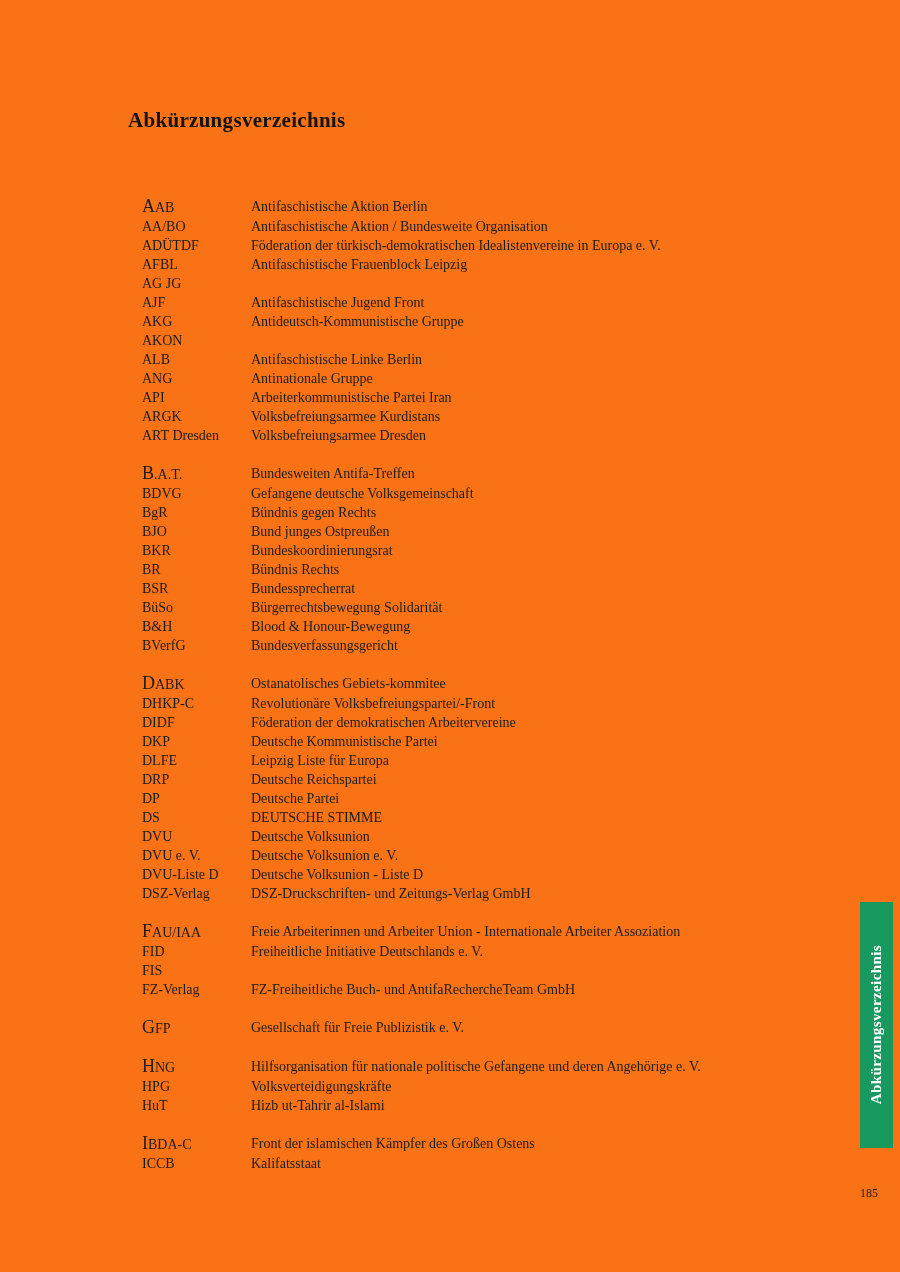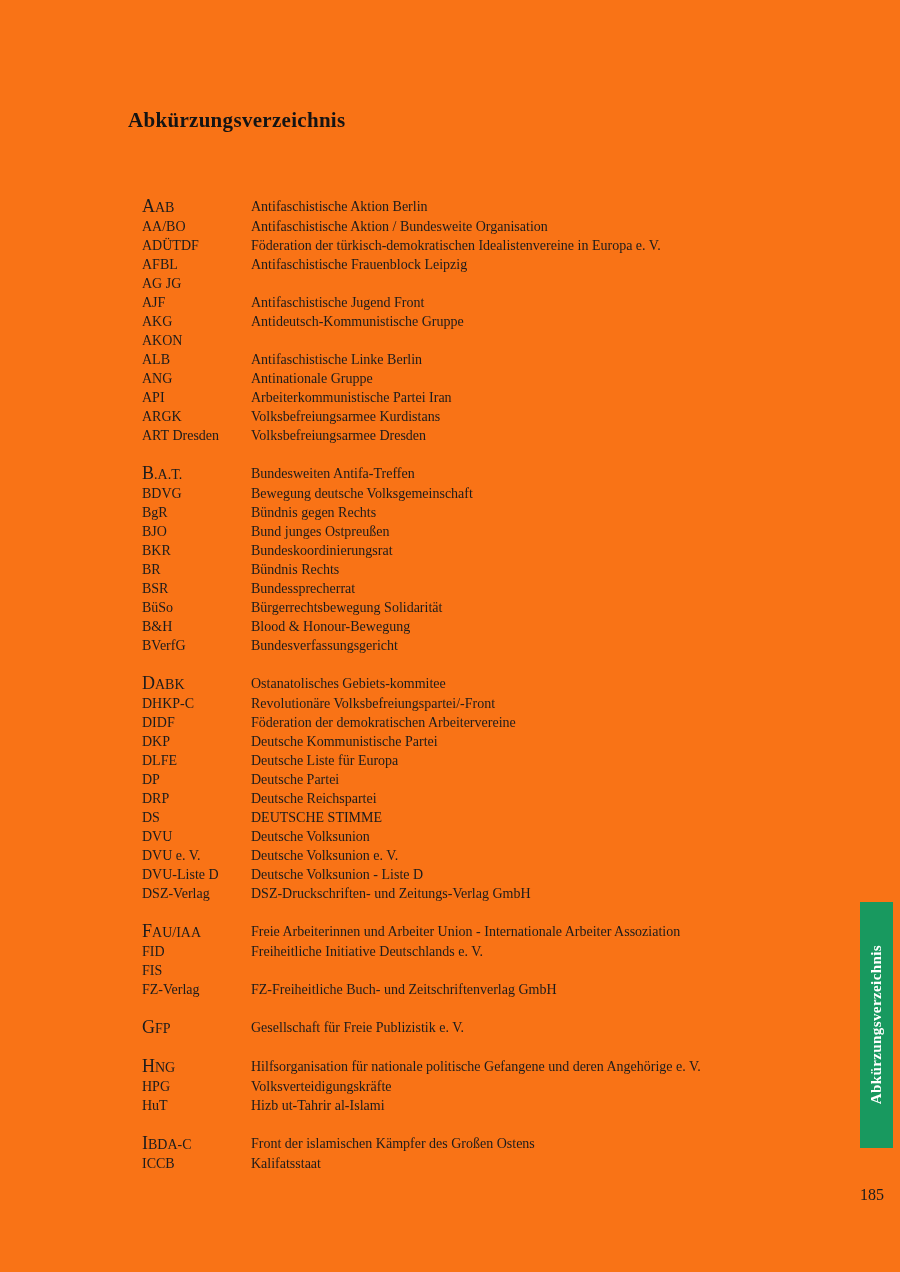--- a/index.html
+++ b/index.html
@@ -70,21 +70,21 @@
     color: #ffffff;
     font-size: 15px;
     font-weight: bold;
     letter-spacing: 0.4px;
     font-family: "Liberation Serif", serif;
   }
   .page-number {
     position: absolute;
     left: 860px;
     top: 1186px;
-    font-size: 16px;
+    font-size: 12px;
     color: #1c1c1c;
   }
 </style>
 </head>
 <body>
 
 <div class="page">
   <h1 class="title">Abkürzungsverzeichnis</h1>
 
   <div class="abbr-list">
@@ -140,21 +140,21 @@
           <span class="def">Volksbefreiungsarmee Dresden</span>
         </div>
       </div>
       <div class="section">
         <div class="row">
           <span class="abbr"><span class="initial">B</span>.A.T.</span>
           <span class="def">Bundesweiten Antifa-Treffen</span>
         </div>
         <div class="row">
           <span class="abbr">BDVG</span>
-          <span class="def">Bewegung deutsche Volksgemeinschaft</span>
+          <span class="def">Gefangene deutsche Volksgemeinschaft</span>
         </div>
         <div class="row">
           <span class="abbr">BgR</span>
           <span class="def">Bündnis gegen Rechts</span>
         </div>
         <div class="row">
           <span class="abbr">BJO</span>
           <span class="def">Bund junges Ostpreußen</span>
         </div>
         <div class="row">
@@ -194,31 +194,31 @@
         <div class="row">
           <span class="abbr">DIDF</span>
           <span class="def">Föderation der demokratischen Arbeitervereine</span>
         </div>
         <div class="row">
           <span class="abbr">DKP</span>
           <span class="def">Deutsche Kommunistische Partei</span>
         </div>
         <div class="row">
           <span class="abbr">DLFE</span>
-          <span class="def">Deutsche Liste für Europa</span>
+          <span class="def">Leipzig Liste für Europa</span>
+        </div>
+        <div class="row">
+          <span class="abbr">DRP</span>
+          <span class="def">Deutsche Reichspartei</span>
         </div>
         <div class="row">
           <span class="abbr">DP</span>
           <span class="def">Deutsche Partei</span>
         </div>
         <div class="row">
-          <span class="abbr">DRP</span>
-          <span class="def">Deutsche Reichspartei</span>
-        </div>
-        <div class="row">
           <span class="abbr">DS</span>
           <span class="def">DEUTSCHE STIMME</span>
         </div>
         <div class="row">
           <span class="abbr">DVU</span>
           <span class="def">Deutsche Volksunion</span>
         </div>
         <div class="row">
           <span class="abbr">DVU e. V.</span>
           <span class="def">Deutsche Volksunion e. V.</span>
@@ -239,21 +239,21 @@
         </div>
         <div class="row">
           <span class="abbr">FID</span>
           <span class="def">Freiheitliche Initiative Deutschlands e. V.</span>
         </div>
         <div class="row">
           <span class="abbr">FIS</span>
         </div>
         <div class="row">
           <span class="abbr">FZ-Verlag</span>
-          <span class="def">FZ-Freiheitliche Buch- und Zeitschriftenverlag GmbH</span>
+          <span class="def">FZ-Freiheitliche Buch- und AntifaRechercheTeam GmbH</span>
         </div>
       </div>
       <div class="section">
         <div class="row">
           <span class="abbr"><span class="initial">G</span>FP</span>
           <span class="def">Gesellschaft für Freie Publizistik e. V.</span>
         </div>
       </div>
       <div class="section">
         <div class="row">

